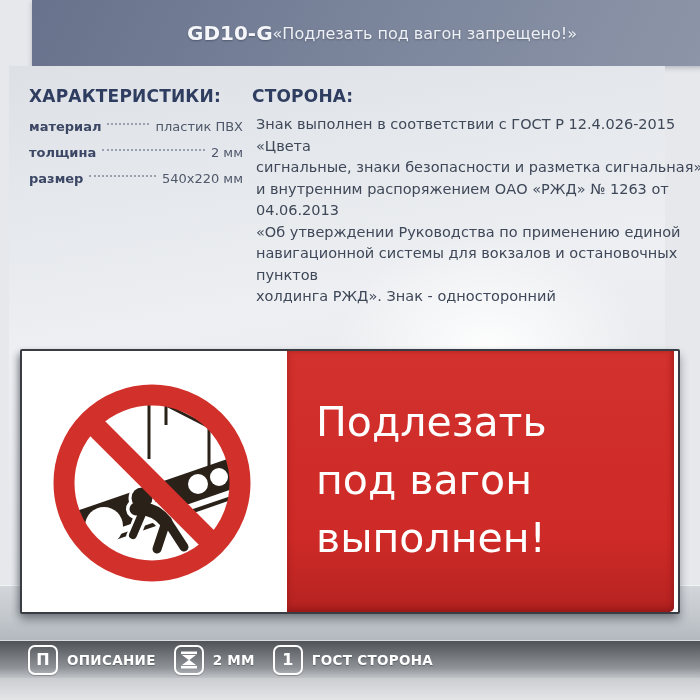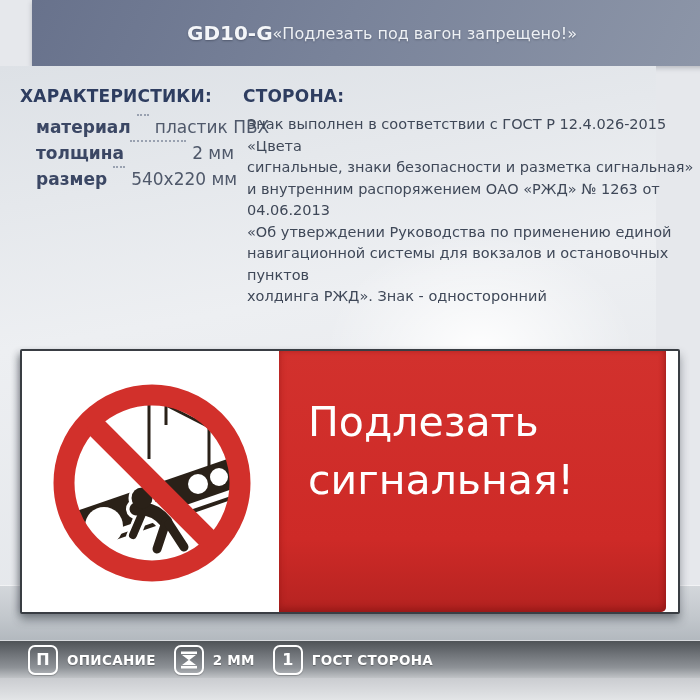--- a/index.html
+++ b/index.html
@@ -12,48 +12,48 @@
   .topbar{
     position:absolute;left:0;top:0;width:700px;height:66px;
     background:linear-gradient(115deg,#68728c 0%,#79839a 45%,#8e97a9 100%);
     box-shadow:0 2px 5px rgba(40,45,60,.25);
     display:flex;align-items:center;justify-content:center;gap:0;margin-left:32px;
   }
   .topbar .code{font-weight:bold;font-size:20px;color:#f4f6f9;text-shadow:0 1px 2px rgba(20,25,40,.35);}
   .topbar .ttl{font-size:16px;color:#eef1f5;text-shadow:0 1px 2px rgba(20,25,40,.3);}
   
   .content{
-    position:absolute;left:0;top:66px;width:656px;height:519px;
+    position:absolute;left:9px;top:66px;width:656px;height:519px;
     background:linear-gradient(170deg,#dde1e6 0%,#edeff2 45%,#e2e5e9 100%);
   }
   .content::after{
     content:"";position:absolute;left:260px;top:120px;width:440px;height:330px;
     background:radial-gradient(ellipse 50% 50% at 50% 50%,rgba(255,255,255,.95) 0%,rgba(255,255,255,0) 70%);
     pointer-events:none;
   }
   .specs{position:absolute;left:20px;top:20px;width:214px;z-index:2;}
   .sec-heading{font-size:17px;font-weight:bold;color:#2e3d60;letter-spacing:.2px;margin:0 0 8px 0;}
-  .spec-row{display:flex;align-items:flex-start;font-size:17px;line-height:26px;margin-left:16px;}
+  .spec-row{display:flex;align-items:center;font-size:13px;line-height:26px;}
   .spec-row .lbl{font-weight:bold;color:#3b4764;white-space:nowrap;}
   .spec-row .dots{flex:1;border-bottom:2px dotted #99a1b0;margin:0 6px 6px 6px;min-width:12px;}
   .spec-row .val{color:#4f586a;white-space:nowrap;}
   .descr{position:absolute;left:243px;top:20px;width:455px;z-index:2;}
   .descr .txt{
     font-size:14.5px;line-height:21.5px;color:#3f4858;white-space:pre-line;margin:4px;
   }
   
   .sign-card{
     position:absolute;left:20px;top:349px;width:660px;height:265px;z-index:3;
     background:#ffffff;border:2px solid #393d43;border-radius:2px;
     box-shadow:0 6px 10px rgba(45,50,60,.45),-4px 2px 7px -3px rgba(45,50,60,.4);
     box-sizing:border-box;
   }
   .picto-wrap{position:absolute;left:30px;top:32px;width:200px;height:200px;}
   .red-panel{
-    position:absolute;right:12px;top:0;bottom:0;width:387px;
+    position:absolute;right:4px;top:0;bottom:0;width:387px;
     background:linear-gradient(180deg,#d2312d 0%,#ce2a27 72%,#b52321 100%);
     border-radius:0 0 5px 0;
     box-shadow:inset 0 -4px 7px rgba(120,15,15,.45),inset -2px 0 4px rgba(140,25,25,.35);
   }
   .red-panel .sign-text{
     position:absolute;left:29px;top:42px;
     font-size:41px;line-height:58px;color:#ffffff;font-weight:400;
   }
   .sign-text div{white-space:nowrap;}
   
@@ -169,21 +169,22 @@
         <g stroke="#d2302b" fill="none">
           <circle cx="100" cy="100" r="88" stroke-width="21"></circle>
           <path d="M40,40 L160,160" stroke-width="21"></path>
         </g>
       </svg>
     </div>
 
     <div class="red-panel">
       <div class="sign-text">
         <div>Подлезать</div>
-        <div>сигнальная!</div>
+        <div>под вагон</div>
+        <div>выполнен!</div>
       </div>
     </div>
   </div>
 
   <div class="footer-band">
     <div class="f-item">
       <span class="f-icon">П</span>
       <span class="f-label">ОПИСАНИЕ</span>
     </div>
     <div class="f-item">

